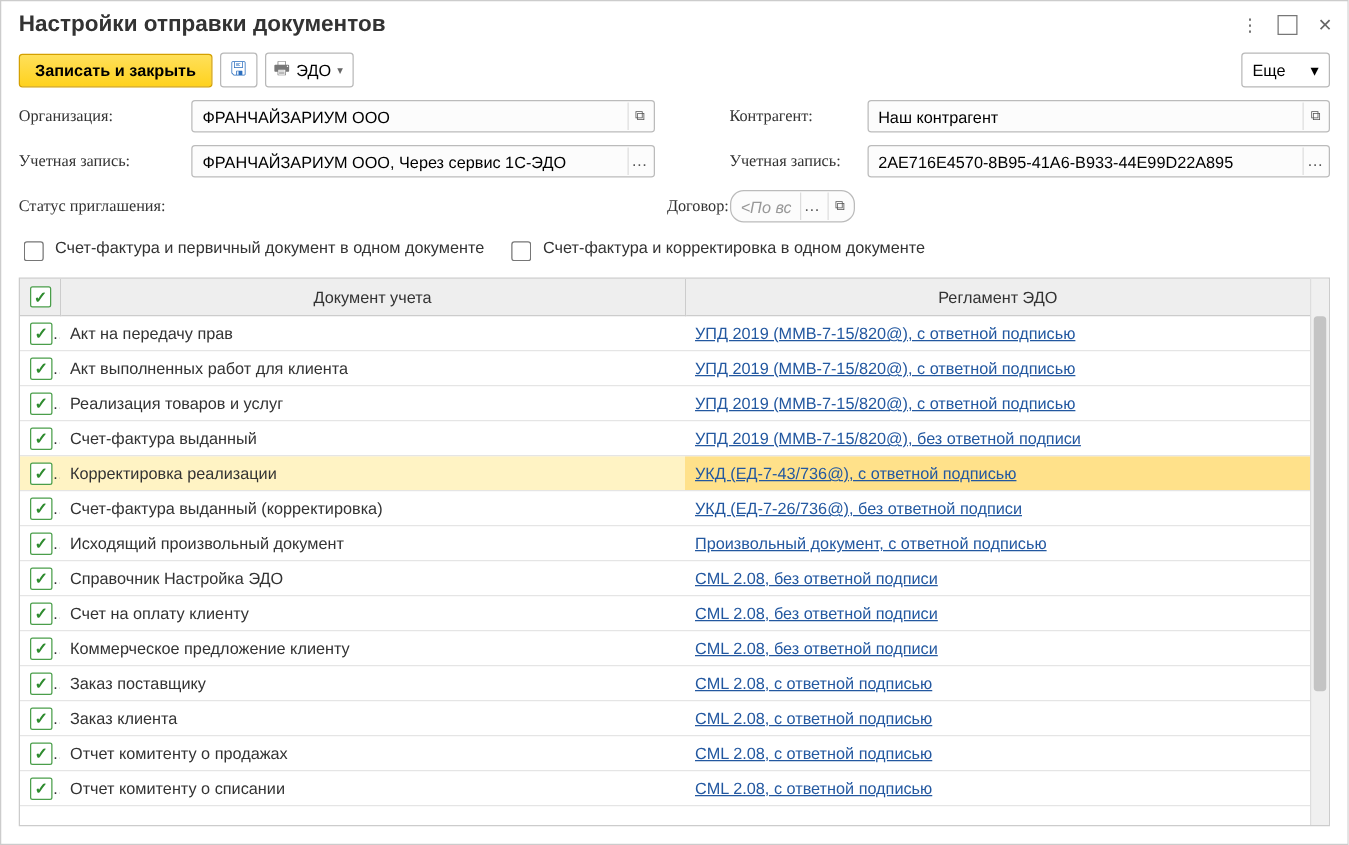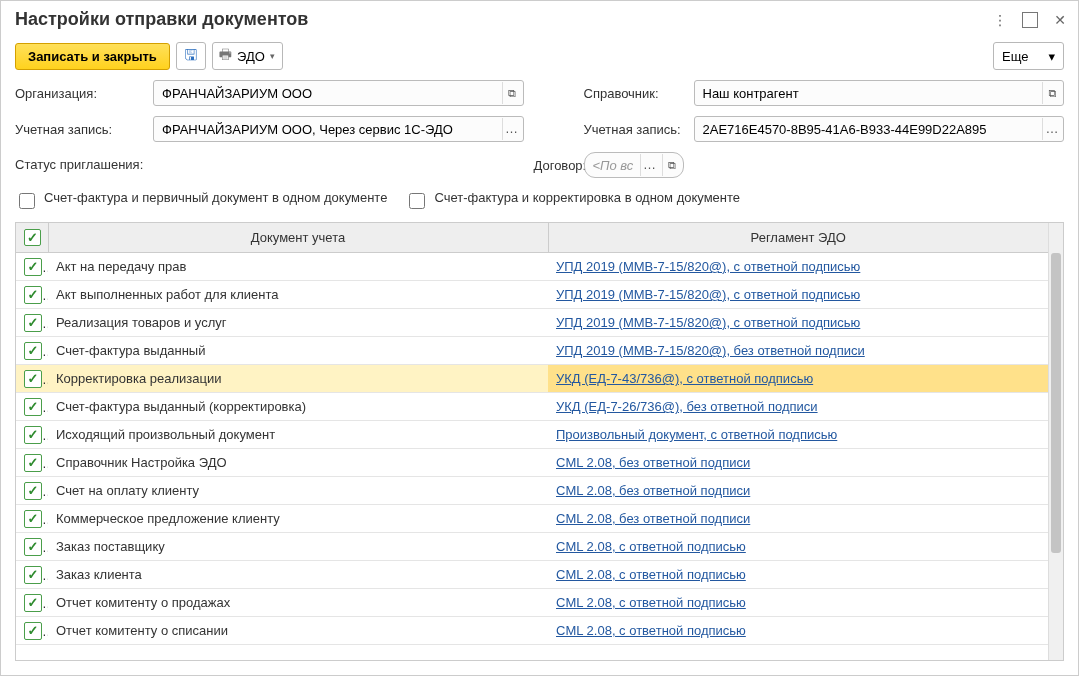--- a/index.html
+++ b/index.html
@@ -10,21 +10,21 @@
   .titlebar .win-icons { display: flex; gap: 14px; align-items: center; }
   .win-icons span { width: 16px; height: 16px; display: flex; align-items: center; justify-content: center; color: #666; cursor: pointer; font-size: 14px; }
   .toolbar { display: flex; align-items: center; padding: 6px 14px 10px 14px; gap: 6px; }
   .btn-primary { background: linear-gradient(#ffe05a, #ffd21e); border: 1px solid #d4a000; border-radius: 3px; padding: 5px 12px; font-weight: bold; font-size: 13px; cursor: pointer; }
   .btn-icon { background: #fff; border: 1px solid #b8b8b8; border-radius: 3px; width: 30px; height: 28px; display: flex; align-items: center; justify-content: center; cursor: pointer; }
   .btn-dropdown { background: #fff; border: 1px solid #b8b8b8; border-radius: 3px; height: 28px; padding: 0 8px 0 6px; display: flex; align-items: center; gap: 5px; cursor: pointer; font-size: 13px; }
   .btn-dropdown .caret { font-size: 9px; color: #666; }
   .toolbar-spacer { flex: 1; }
   .btn-more { background: #fff; border: 1px solid #b8b8b8; border-radius: 3px; height: 28px; padding: 0 8px; display: flex; align-items: center; gap: 20px; cursor: pointer; font-size: 13px; }
   .form-grid { display: grid; grid-template-columns: 128px 1fr 40px 100px 1fr; column-gap: 10px; row-gap: 10px; padding: 0 14px 6px 14px; align-items: center; }
-  .form-label { font-size: 13px; white-space: nowrap; }
+  .form-label { font-size: 13px; white-space: nowrap; font-family: Liberation Serif, serif; }
   .input-wrap { position: relative; display: flex; align-items: flex-start; }
   .input-wrap input { width: 100%; height: 26px; border: 1px solid #bbb; border-radius: 3px; padding: 0 28px 0 8px; font-size: 13px; background: #fcfcfc; }
   .input-wrap input.placeholder-italic::placeholder { font-style: italic; color: #999; }
   .input-wrap .input-btn { position: absolute; right: 2px; top: 2px; width: 20px; height: 22px; border: none; border-left: 1px solid #ddd; background: transparent; display: flex; align-items: center; justify-content: center; cursor: pointer; color: #555; font-size: 11px;}
   .input-wrap .input-btn.two { right: 24px; }
   .link { color: #2358a0; border-bottom: 1px dashed #2358a0; text-decoration: none; cursor: pointer; }
   .link-solid { color: #2358a0; text-decoration: underline; cursor: pointer; }
   .multiline-label { line-height: 1.25; }
   .checkbox-row { display: flex; align-items: center; gap: 18px; padding: 6px 14px 10px 14px; }
   .chk-item { display: flex; align-items: flex-start; gap: 6px; }
@@ -86,21 +86,21 @@
 
   <div class="form-grid">
     <div class="form-label">Организация:</div>
     <div class="input-wrap">
       <input type="text" value="ФРАНЧАЙЗАРИУМ ООО" style="">
       <button class="input-btn">
           <span class="popout-icon">⧉</span>
         </button>
     </div>
     <div></div>
-    <div class="form-label">Справочник:</div>
+    <div class="form-label">Контрагент:</div>
     <div class="input-wrap">
       <input type="text" value="Наш контрагент" style="">
       <button class="input-btn">
           <span class="popout-icon">⧉</span>
         </button>
     </div>
 
     <div class="form-label">Учетная запись:</div>
     <div class="input-wrap">
       <input type="text" value="ФРАНЧАЙЗАРИУМ ООО, Через сервис 1С-ЭДО" style="">

